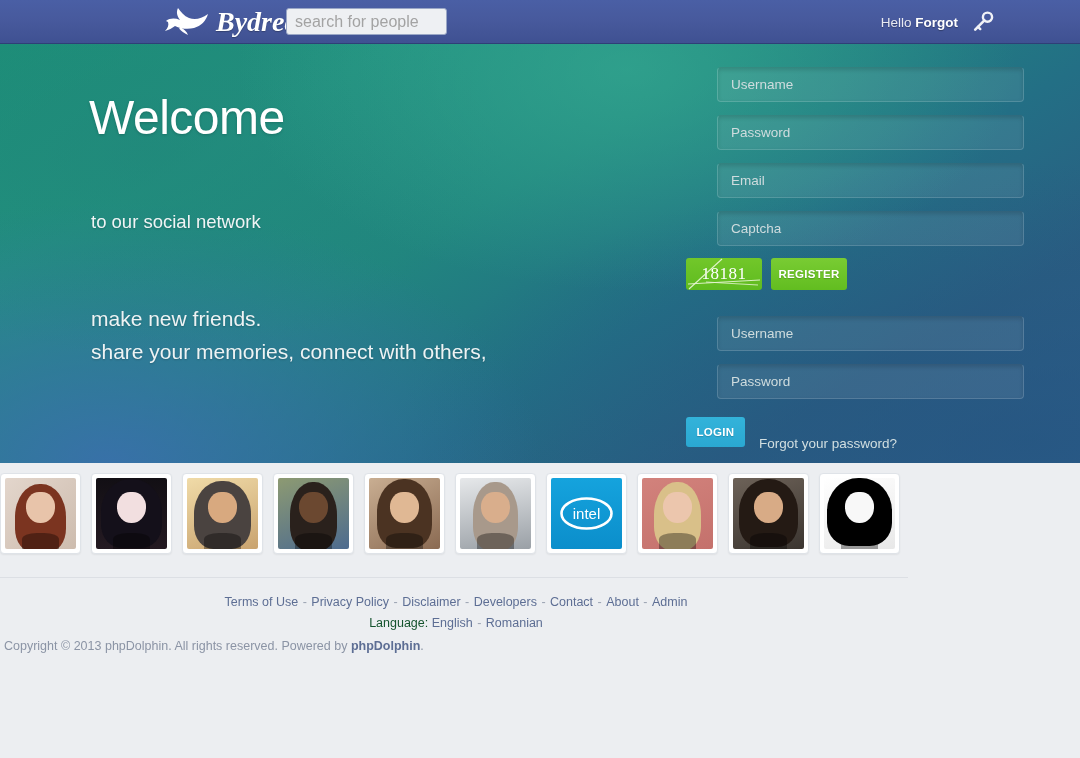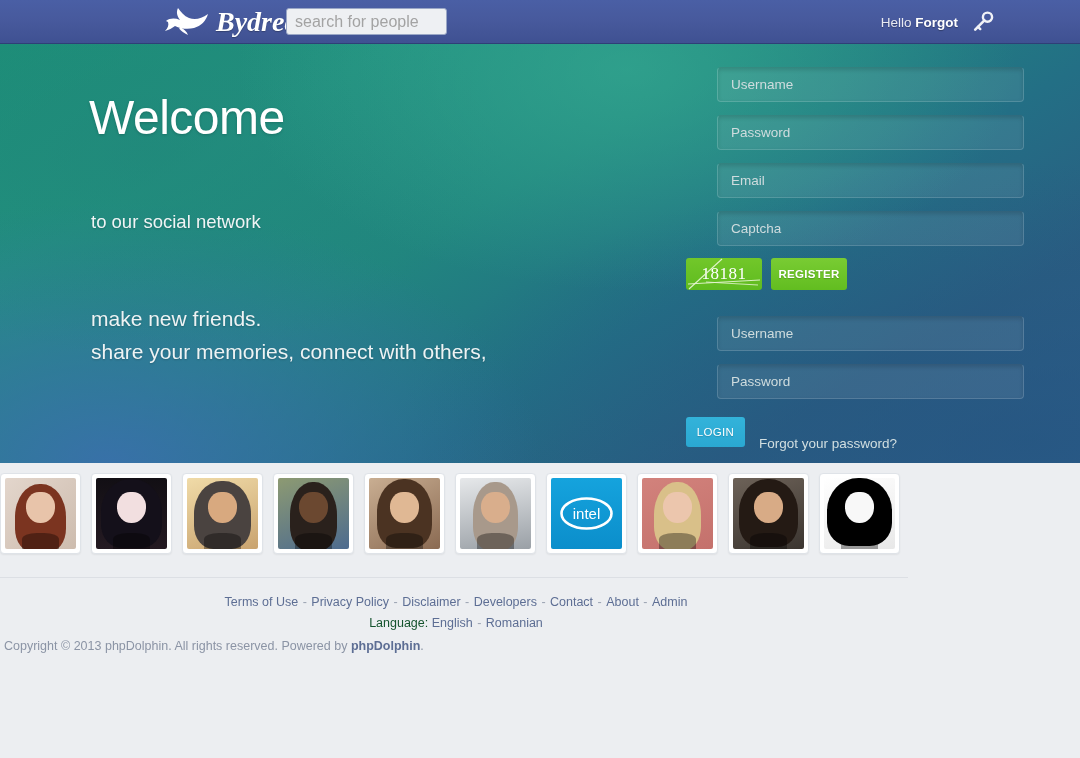--- a/index.html
+++ b/index.html
@@ -160,21 +160,21 @@
     text-shadow: 0 1px 1px rgba(0,0,0,0.2);
   }
   .login-block { position: absolute; left: 0; top: 272px; }
   .login-row { display: flex; align-items: center; gap: 14px; margin-top: 2px; }
   .btn-login {
     width: 59px; height: 30px;
     background: linear-gradient(to bottom, #33b3da 0%, #2aa8d2 100%);
     border: none; border-radius: 3px;
     color: #ffffff;
     font-size: 11.5px;
-    font-weight: normal;
+    font-weight: bold;
     letter-spacing: 0.3px;
     font-family: "Liberation Sans", sans-serif;
     cursor: pointer;
     text-shadow: 0 1px 1px rgba(0,0,0,0.18);
     text-align: center;
   }
   .forgot-link {
     font-size: 13.5px;
     color: #d2dfe1;
     text-decoration: none;

